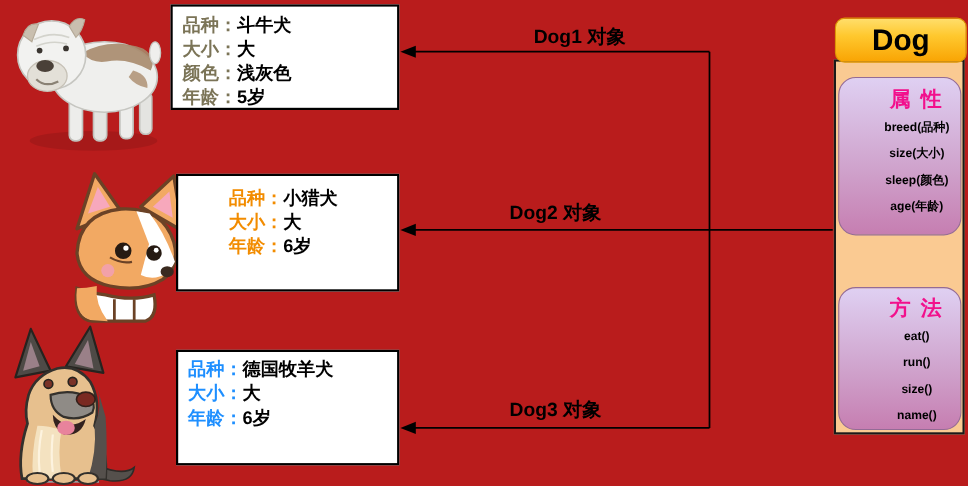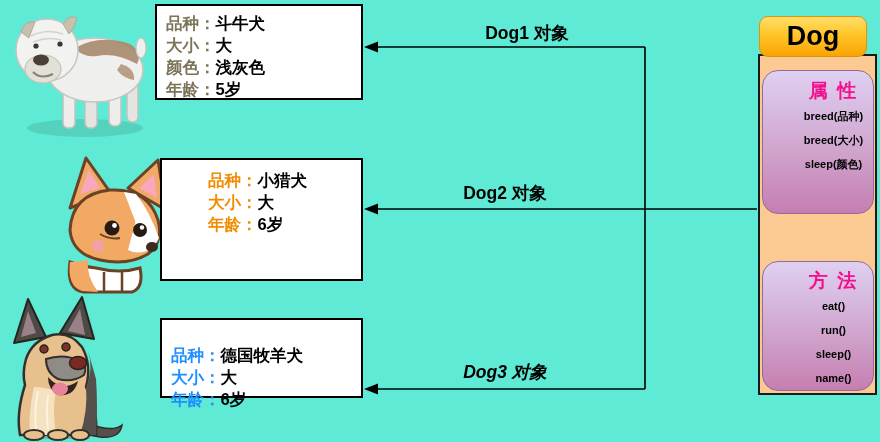--- a/index.html
+++ b/index.html
@@ -1,47 +1,47 @@
 <!DOCTYPE html>
 <html><head>
 <meta charset="utf-8">
 <style>
   html,body{margin:0;padding:0;background:#fff;}
   body{width:880px;height:442px;overflow:hidden;font-family:"Liberation Sans", sans-serif;}
-  .canvas{position:relative;width:880px;height:442px;background:#5eead4;}
+  .canvas{position:relative;width:880px;height:442px;background:#b91c1c;}
 
   
   .dog-img{position:absolute;}
   .dog-bulldog{left:5px;top:0;width:150px;height:140px;}
   .dog-corgi{left:40px;top:150px;width:140px;height:145px;}
   .dog-shepherd{left:0;top:295px;width:125px;height:147px;}
 
   
   .info-box{position:absolute;background:#fff;border:2px solid #000;box-sizing:border-box;
             padding:6px 0 0 9px;}
   .info-box .row{font-size:16.5px;font-weight:bold;line-height:22px;white-space:nowrap;}
   .info-box .val{color:#000;}
   .box1{left:155px;top:4px;width:208px;height:96px;}
-  .box2{left:160px;top:158px;width:203px;height:123px;padding-top:9px;padding-left:46px;}
-  .box3{left:160px;top:318px;width:203px;height:80px;padding-top:24px;}
+  .box2{left:160px;top:158px;width:203px;height:107px;padding-top:9px;padding-left:46px;}
+  .box3{left:160px;top:318px;width:203px;height:105px;padding-top:5px;}
 
   
   .connectors{position:absolute;left:0;top:0;width:880px;height:442px;pointer-events:none;}
 
   
   .arrow-label{position:absolute;width:150px;text-align:center;font-size:17.5px;
                font-weight:bold;color:#000;white-space:nowrap;}
   .al1{left:452px;top:21px;}
   .al2{left:430px;top:181px;}
-  .al3{left:430px;top:360px;font-style:italic;}
+  .al3{left:430px;top:360px;}
 
   
   .class-container{position:absolute;left:758px;top:54px;width:119px;height:341px;
                    background:#FACA92;border:2px solid #1a1a1a;box-sizing:border-box;}
-  .class-title{position:absolute;left:759px;top:16px;width:108px;height:41px;
+  .class-title{position:absolute;left:759px;top:16px;width:120px;height:41px;
                border-radius:9px;border:1px solid #DD9505;box-sizing:border-box;
                background:linear-gradient(#FFDE6B,#FFC82E 40%,#F9A403);
                display:flex;align-items:center;justify-content:center;
                font-size:27px;font-weight:bold;color:#000;}
   .section{position:absolute;left:762px;width:112px;box-sizing:border-box;
            border-radius:16px;border:1.5px solid #946B96;
            background:linear-gradient(#DFD0F2,#D0A5CE 55%,#C67EB1);
            text-align:center;overflow:hidden;padding-left:31px;}
   .sec-attrs{top:70px;height:144px;padding-top:6px;}
   .sec-methods{top:261px;height:130px;padding-top:5px;}
@@ -157,25 +157,26 @@
   <div class="arrow-label al1">Dog1 对象</div>
   <div class="arrow-label al2">Dog2 对象</div>
   <div class="arrow-label al3">Dog3 对象</div>
 
   <div class="class-container"></div>
   <div class="class-title">Dog</div>
 
   <div class="section sec-attrs">
     <div class="sec-title" style="color: rgb(242, 16, 140);">属 性</div>
     <div class="sec-item">breed(品种)</div>
-    <div class="sec-item">breed(大小)</div>
+    <div class="sec-item">size(大小)</div>
     <div class="sec-item">sleep(颜色)</div>
+    <div class="sec-item">age(年龄)</div>
   </div>
 
   <div class="section sec-methods">
     <div class="sec-title" style="color: rgb(242, 16, 140);">方 法</div>
     <div class="sec-item">eat()</div>
     <div class="sec-item">run()</div>
-    <div class="sec-item">sleep()</div>
+    <div class="sec-item">size()</div>
     <div class="sec-item">name()</div>
   </div>
 
 </div>
 
 </body></html>

